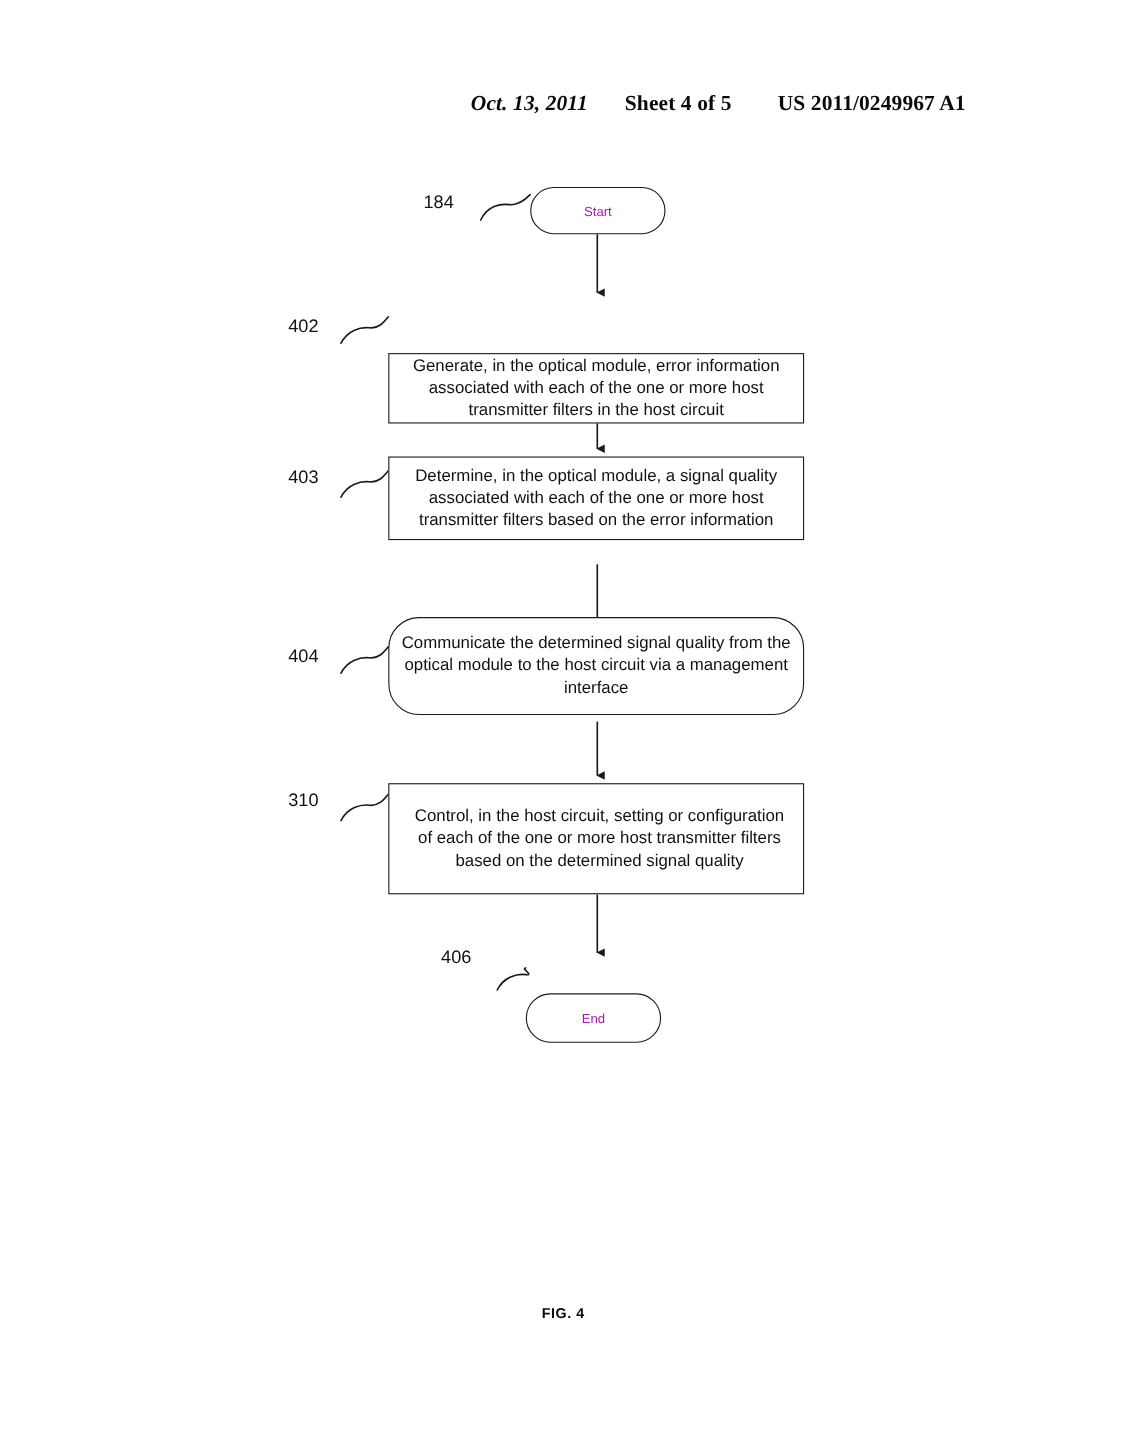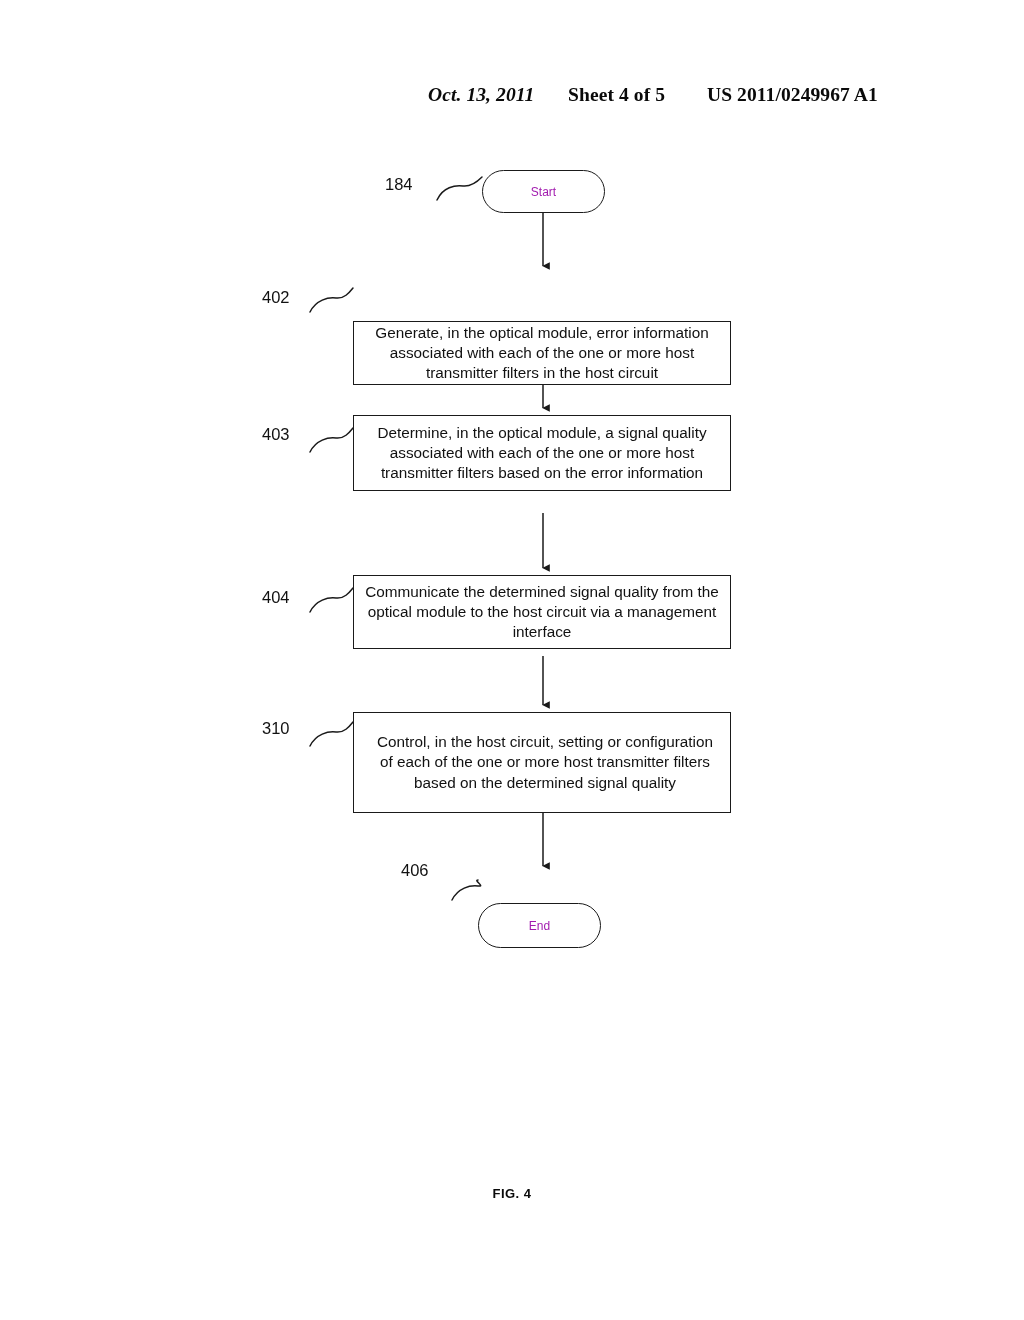--- a/index.html
+++ b/index.html
@@ -84,21 +84,21 @@
     align-items: center;
     justify-content: center;
     text-align: center;
     font-size: 15.3px;
     line-height: 1.32;
     color: #111111;
     padding: 4px 10px;
   }
   .box-402 { top: 273px; height: 64px; margin-top: 48px; }
   .box-403 { top: 415px; height: 76px; }
-  .box-404 { top: 575px; height: 74px; }
+  .box-404 { top: 561px; height: 89px; border-radius: 28px; }
   .box-405 { top: 712px; height: 101px; padding-left: 16px; }
 
   .process span { display: block; }
 
   
   .ref-num {
     position: absolute;
     font-size: 16.5px;
     color: #111111;
     white-space: nowrap;

